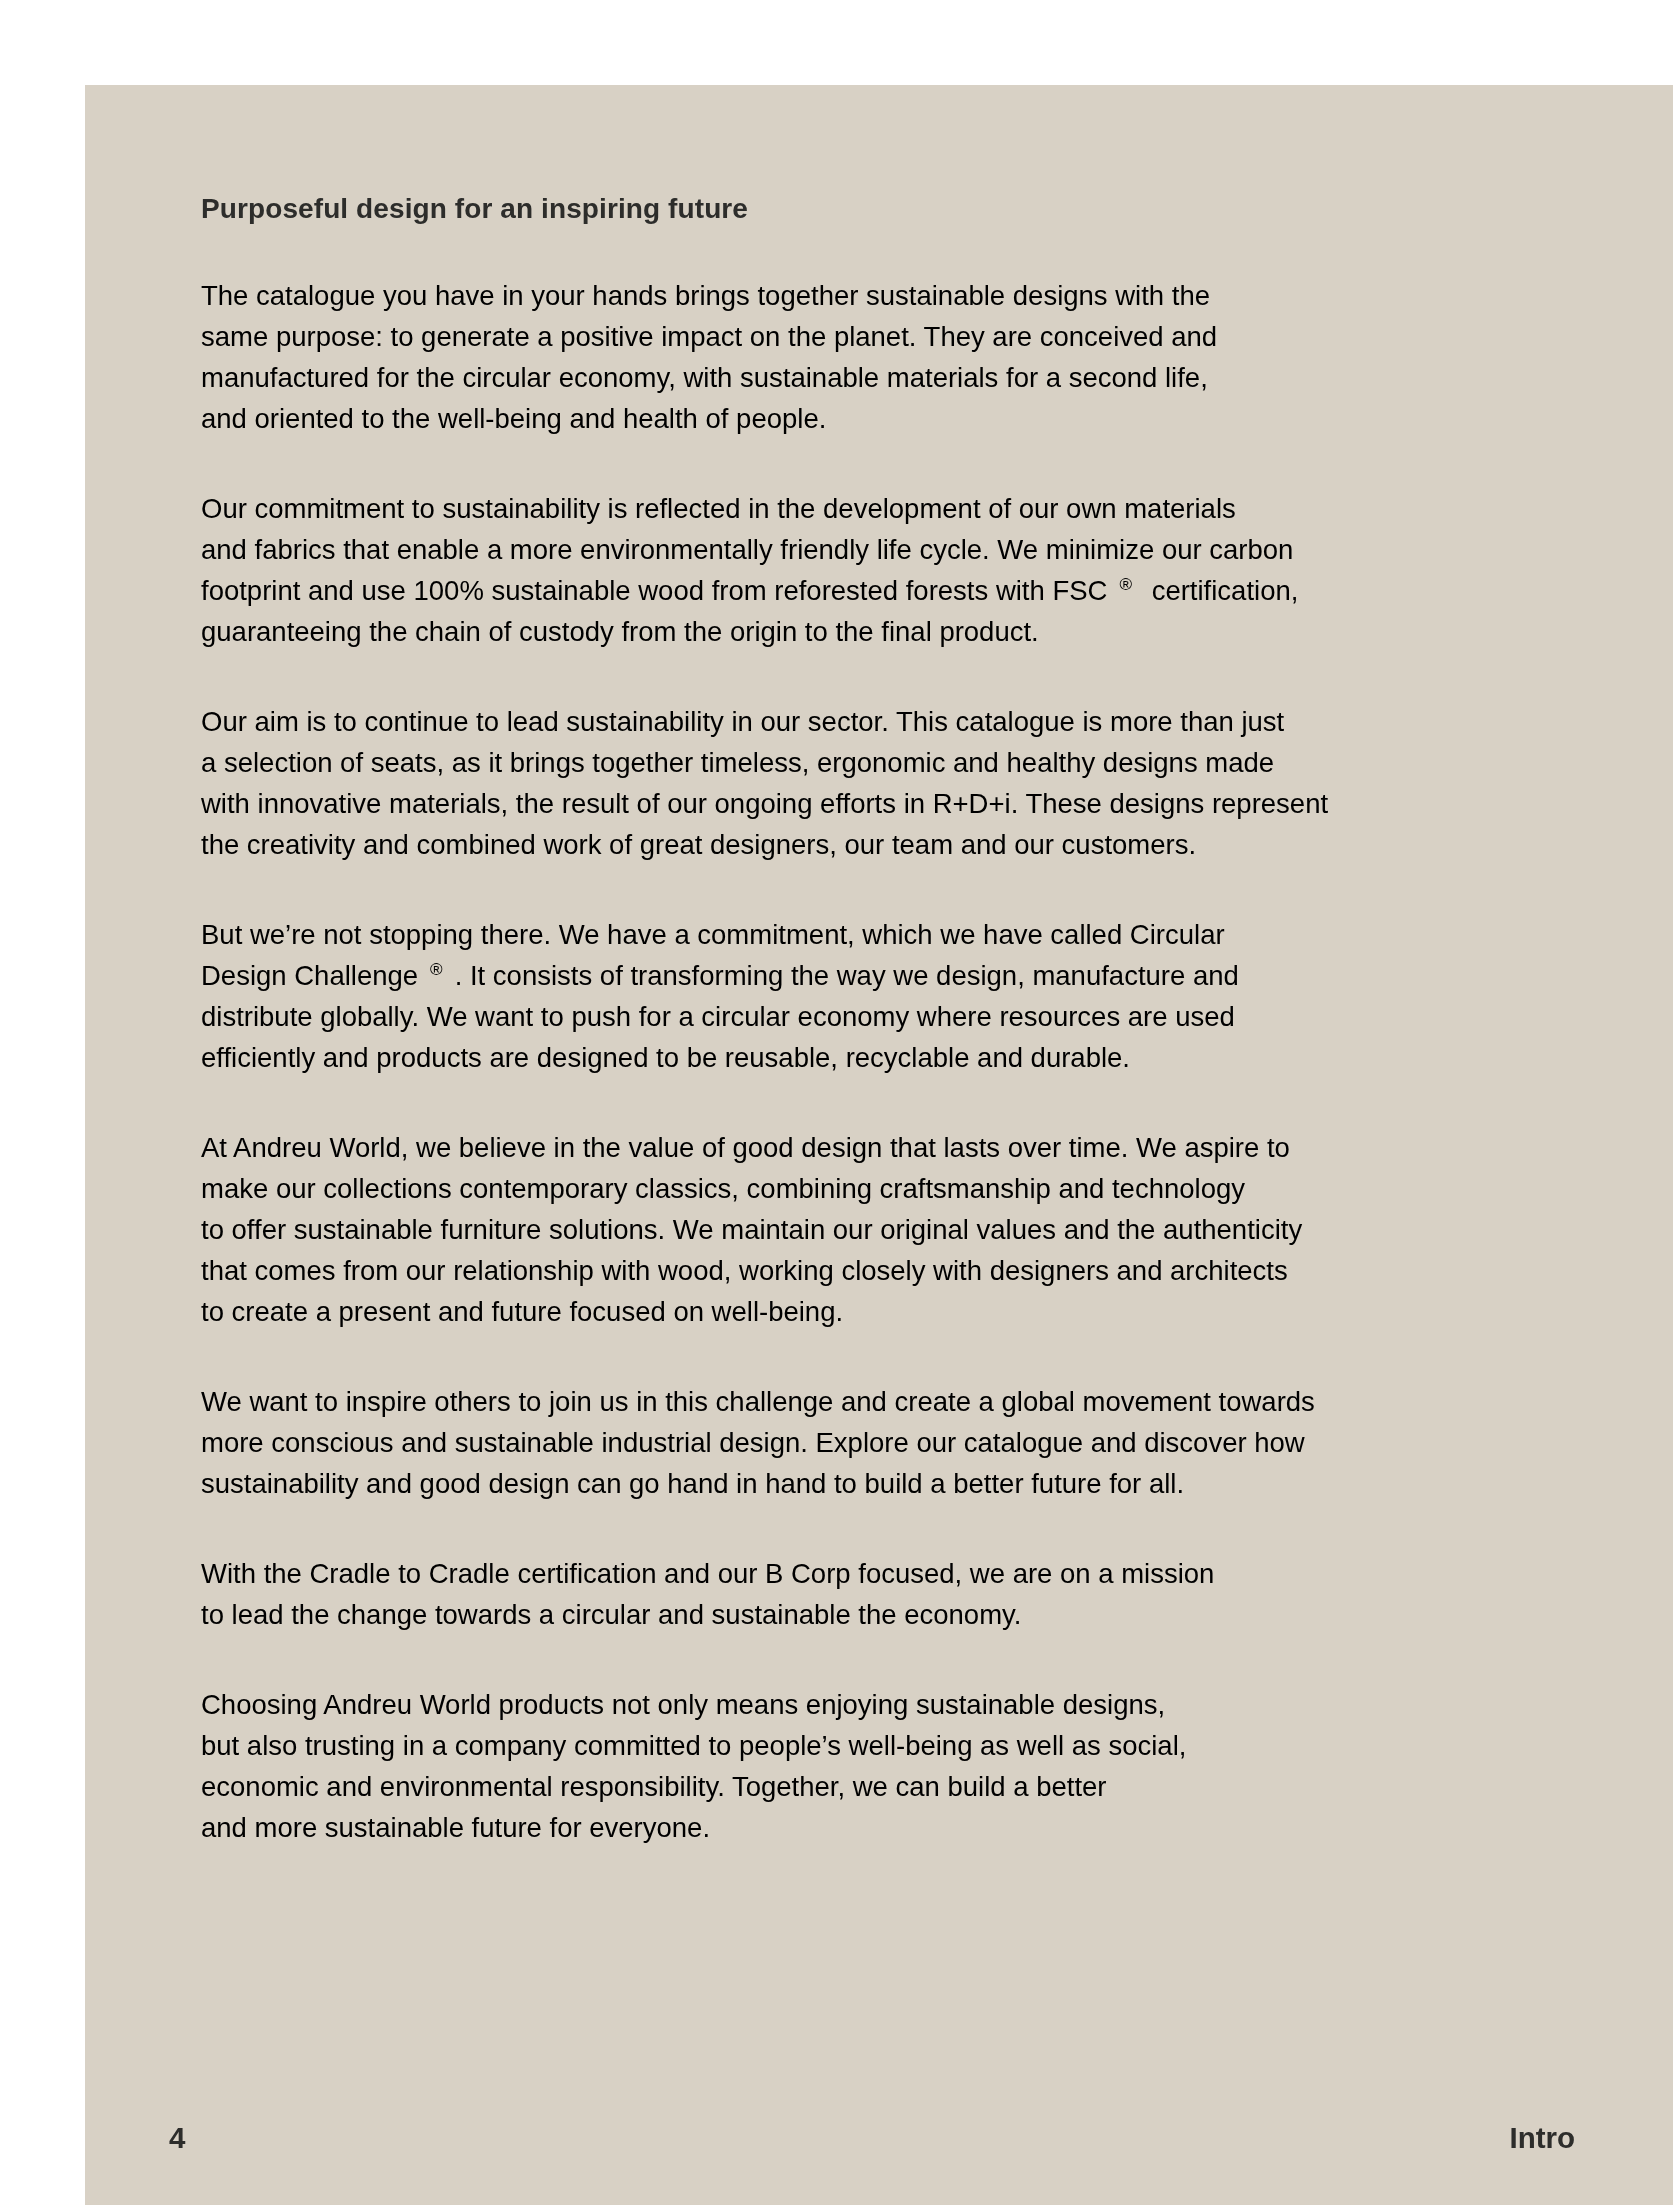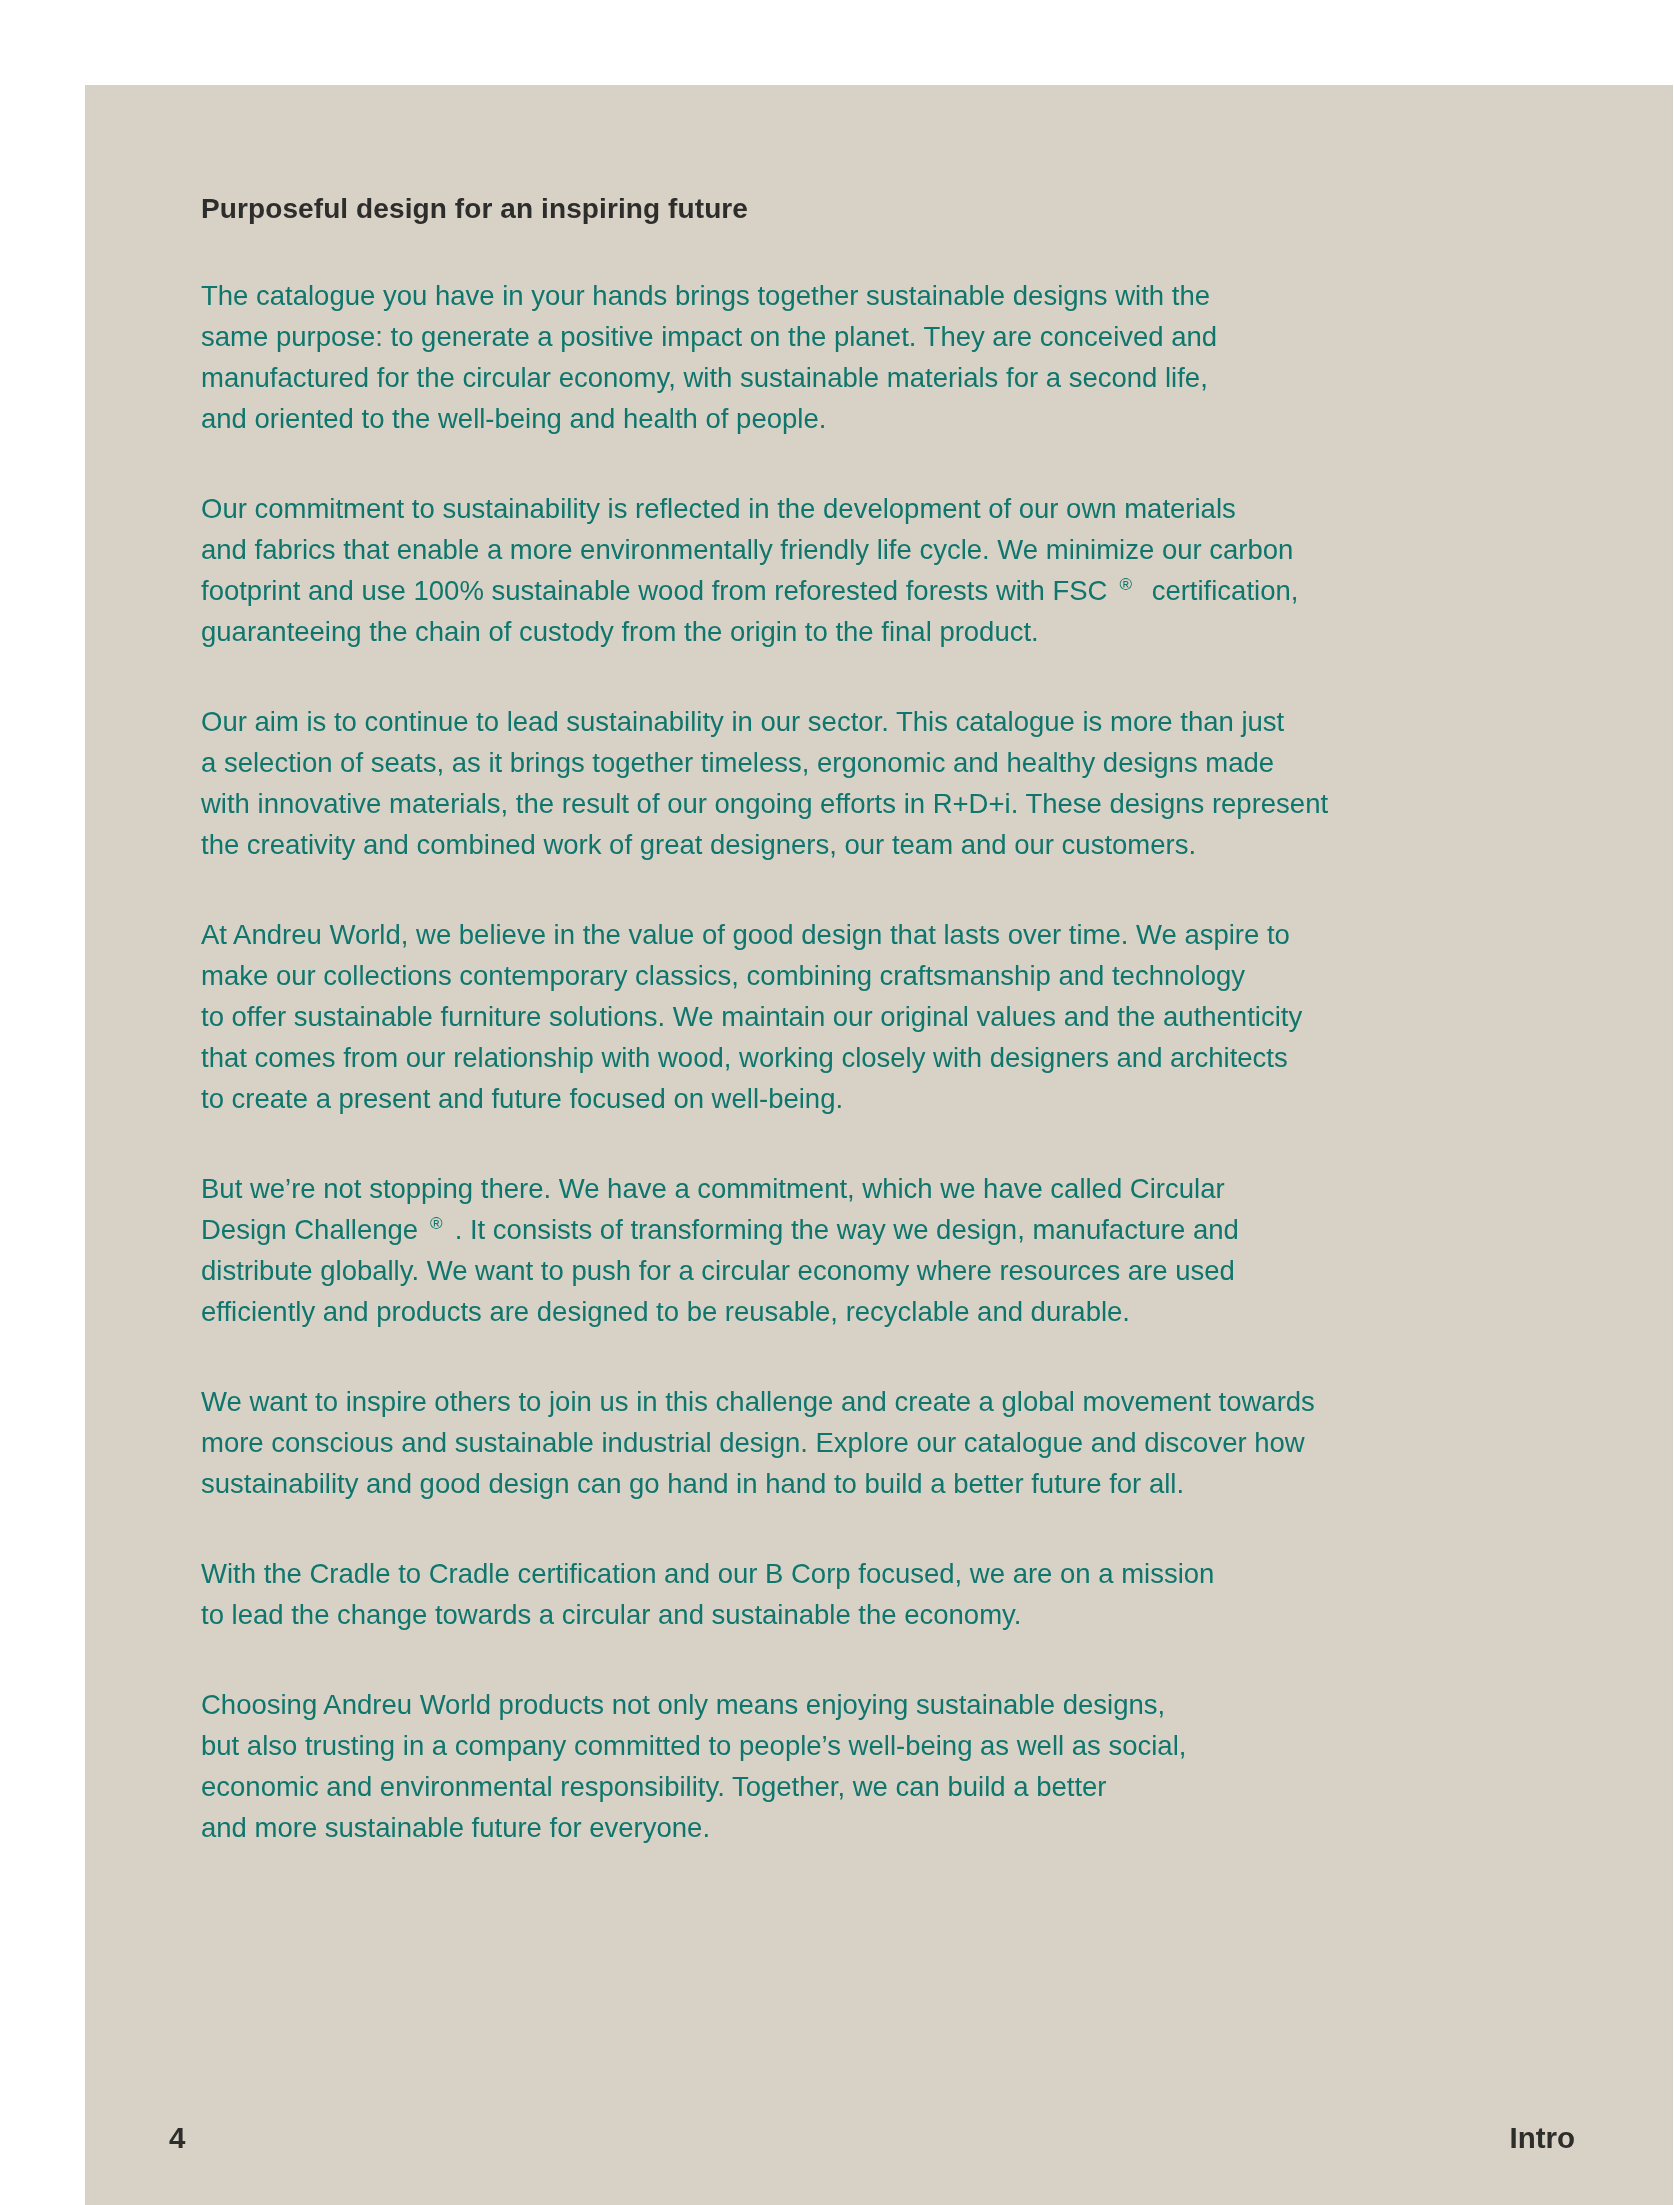--- a/index.html
+++ b/index.html
@@ -34,21 +34,21 @@
     color: #2d2d2b;
     letter-spacing: 0.1px;
     margin-bottom: 42px;
   }
 
   p.body-par {
     font-size: 27.5px;
     line-height: 41px;
     white-space: pre-line;
     margin-bottom: 41px;
-    color: #0f766e;
+    color: #000000;
   }
 
   p.body-par sup {
     font-size: 0.62em;
     line-height: 0;
     vertical-align: super;
   }
 
   .footer {
     position: absolute;
@@ -76,29 +76,29 @@
 manufactured for the circular economy, with sustainable materials for a second life,
 and oriented to the well-being and health of people.</p>
     <p class="body-par">Our commitment to sustainability is reflected in the development of our own materials
 and fabrics that enable a more environmentally friendly life cycle. We minimize our carbon
 footprint and use 100% sustainable wood from reforested forests with FSC<sup>®</sup> certification,
 guaranteeing the chain of custody from the origin to the final product.</p>
     <p class="body-par">Our aim is to continue to lead sustainability in our sector. This catalogue is more than just
 a selection of seats, as it brings together timeless, ergonomic and healthy designs made
 with innovative materials, the result of our ongoing efforts in R+D+i. These designs represent
 the creativity and combined work of great designers, our team and our customers.</p>
+    <p class="body-par">But we’re not stopping there. We have a commitment, which we have called Circular
+Design Challenge<sup>®</sup>. It consists of transforming the way we design, manufacture and
+distribute globally. We want to push for a circular economy where resources are used
+efficiently and products are designed to be reusable, recyclable and durable.</p>
     <p class="body-par">At Andreu World, we believe in the value of good design that lasts over time. We aspire to
 make our collections contemporary classics, combining craftsmanship and technology
 to offer sustainable furniture solutions. We maintain our original values and the authenticity
 that comes from our relationship with wood, working closely with designers and architects
 to create a present and future focused on well-being.</p>
-    <p class="body-par">But we’re not stopping there. We have a commitment, which we have called Circular
-Design Challenge<sup>®</sup>. It consists of transforming the way we design, manufacture and
-distribute globally. We want to push for a circular economy where resources are used
-efficiently and products are designed to be reusable, recyclable and durable.</p>
     <p class="body-par">We want to inspire others to join us in this challenge and create a global movement towards
 more conscious and sustainable industrial design. Explore our catalogue and discover how
 sustainability and good design can go hand in hand to build a better future for all.</p>
     <p class="body-par">With the Cradle to Cradle certification and our B Corp focused, we are on a mission
 to lead the change towards a circular and sustainable the economy.</p>
     <p class="body-par">Choosing Andreu World products not only means enjoying sustainable designs,
 but also trusting in a company committed to people’s well-being as well as social,
 economic and environmental responsibility. Together, we can build a better
 and more sustainable future for everyone.</p>
   </div>

